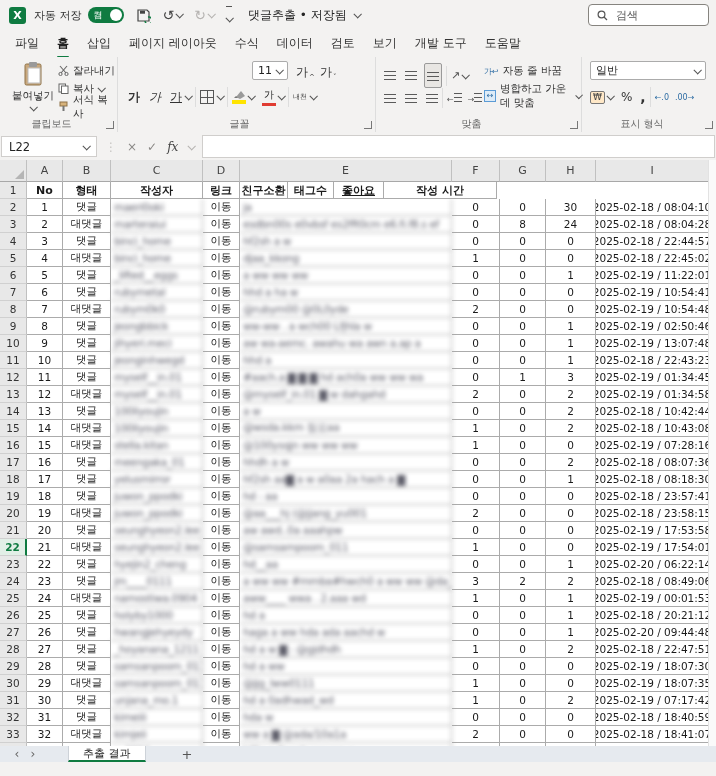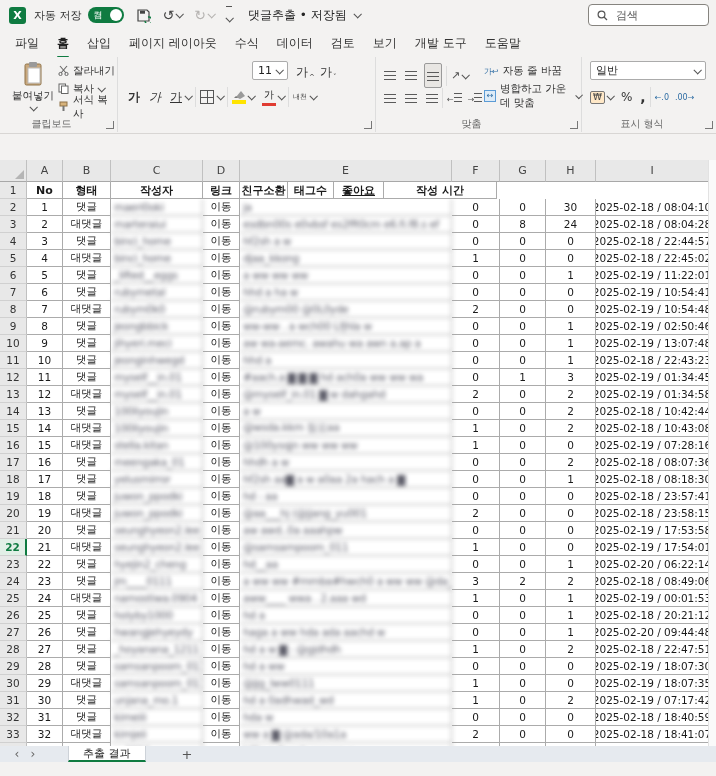--- a/index.html
+++ b/index.html
@@ -206,20 +206,21 @@
         <span class="chev" style="margin-left:2px;"></span>
         <span style="display:inline-flex;flex-direction:column;align-items:center;margin-left:8px;font-size:10px;color:#222;">
           <span>가</span>
           <span class="clrbar" style="background:#e03c32;"></span>
         </span>
         <span class="chev" style="margin-left:2px;"></span>
         <span class="vdiv"></span>
         <span style="font-size:7px;color:#444;line-height:7px;text-align:center;">내천</span>
         <span class="chev" style="margin-left:3px;"></span>
       </div>
+      <div class="glabel">글꼴</div>
       <div class="launcher"></div>
     </div>
 
     <div class="rgroup" style="left:376px;width:206px;">
       <div style="position:absolute;left:8px;top:6px;display:flex;align-items:center;">
         <span class="bars"></span>
         <span class="bars" style="margin-left:9px;"></span>
         <span class="boxed" style="margin-left:7px;"><span class="bars"></span></span>
         <span class="vdiv"></span>
         <span style="font-size:11px;color:#555;">↗</span>
@@ -258,20 +259,34 @@
         <span style="font-size:14px;font-weight:bold;color:#333;margin-left:8px;">,</span>
         <span class="vdiv"></span>
         <span style="font-size:8px;color:#2e6da4;">←.0</span>
         <span style="font-size:8px;color:#2e6da4;margin-left:6px;">.00→</span>
       </div>
       <div class="glabel">표시 형식</div>
       <div class="launcher"></div>
     </div>
   </div>
 
+  <div class="fbar">
+    <div class="namebox">
+      <span>L22</span>
+        <span class="chev"></span>
+    </div>
+    <div class="fx-ctl">
+      <span style="color:#c8c6c4;">⋮</span>
+      <span>×</span>
+      <span>✓</span>
+      <span class="fx">fx</span>
+      <span class="chev lt"></span>
+    </div>
+    <div class="finput"></div>
+  </div>
 
   <div class="sheet" id="sheet">
     <div class="vscroll"></div>
   <div class="chrow">
         <div class="corner"></div>
         <div class="chcell" style="width: 36px;">A</div>
         <div class="chcell" style="width: 48px;">B</div>
         <div class="chcell" style="width: 92px;">C</div>
         <div class="chcell" style="width: 37px;">D</div>
         <div class="chcell" style="width: 212px;">E</div>

